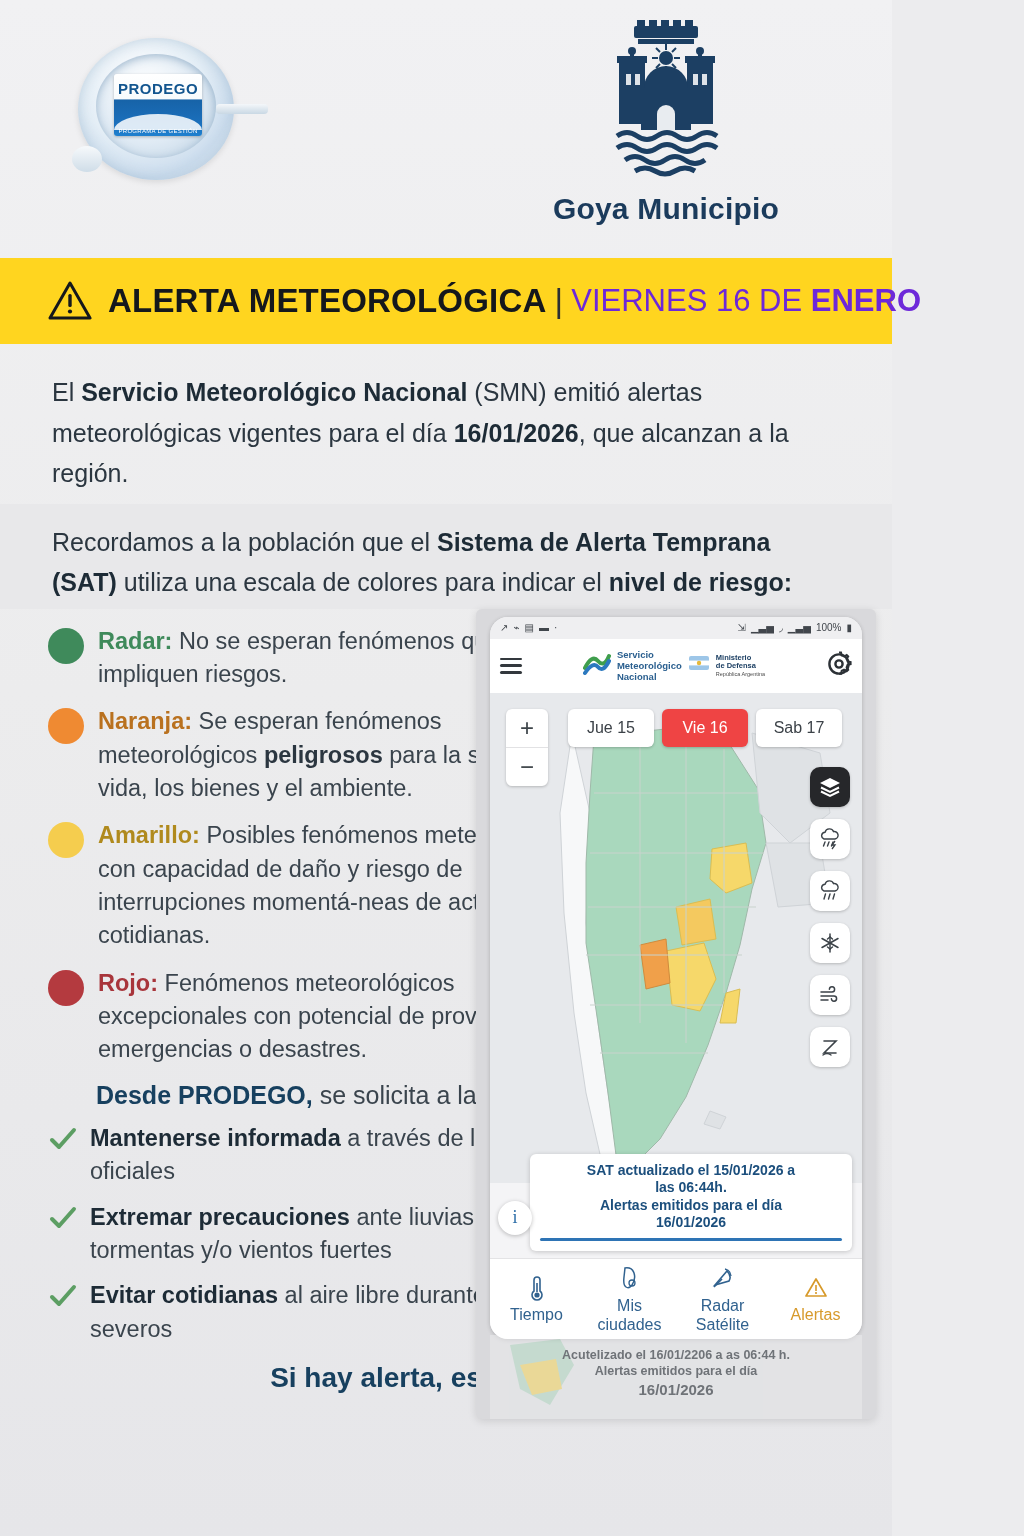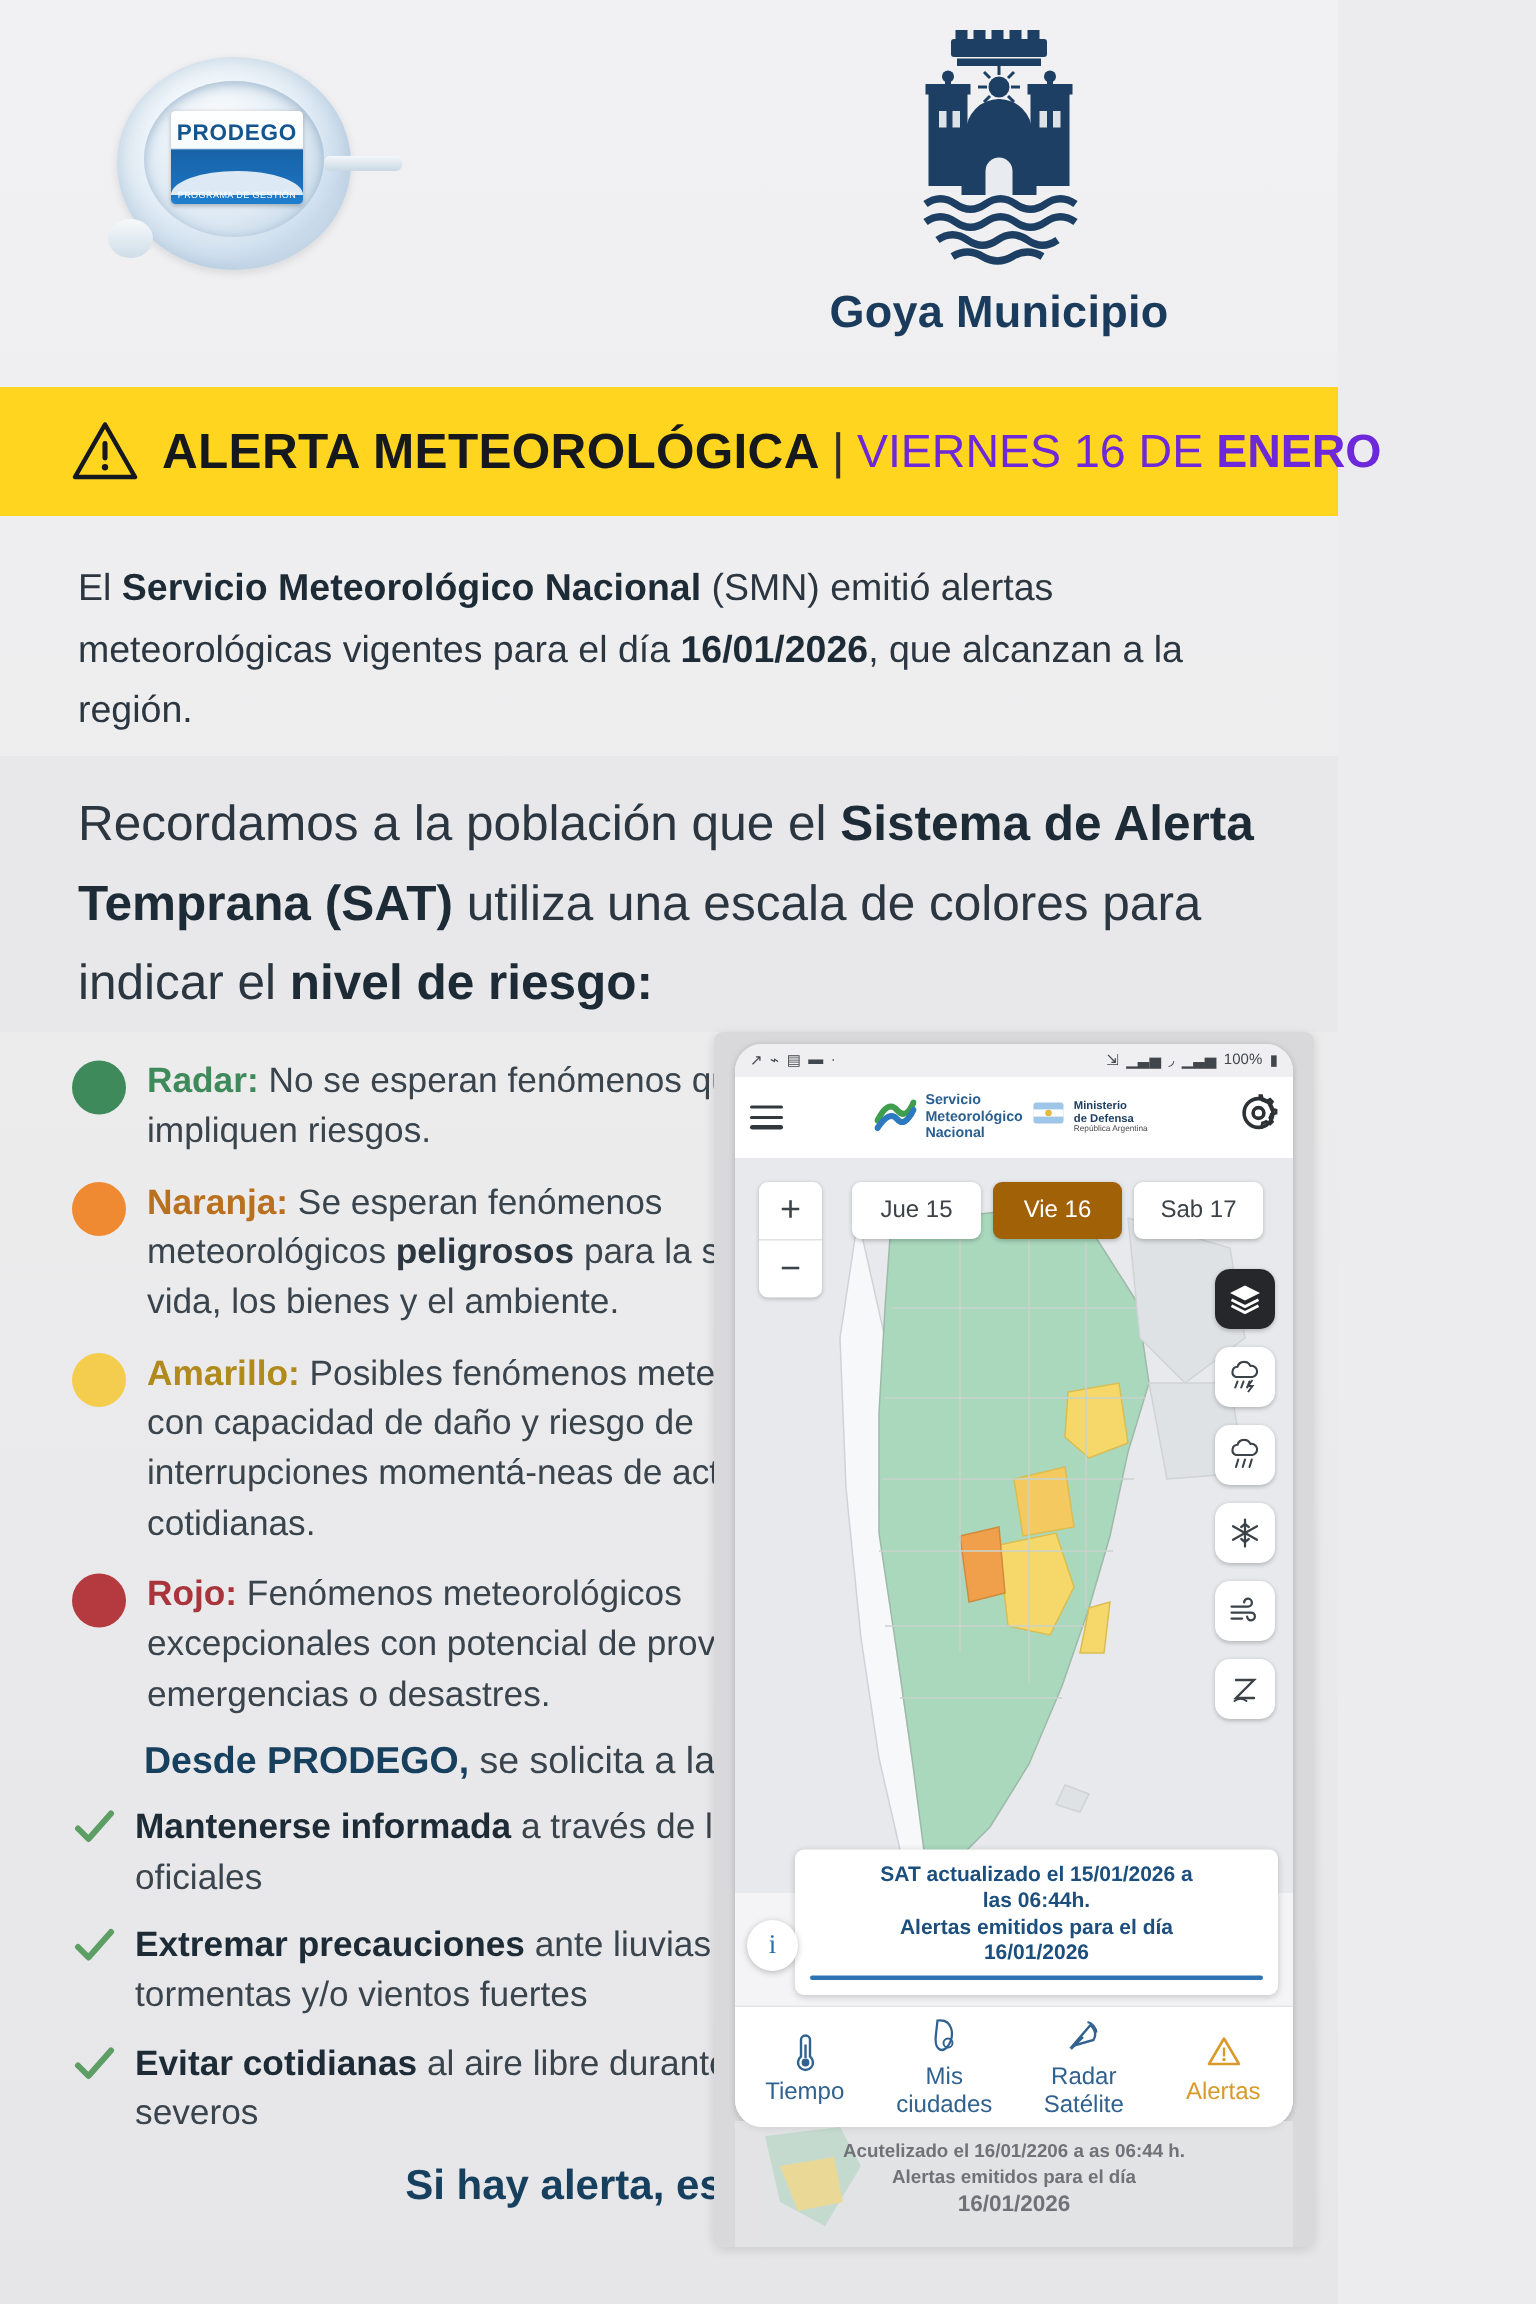--- a/index.html
+++ b/index.html
@@ -173,21 +173,21 @@
   
   .intro {
     padding: 28px 52px 10px 52px;
     font-size: 25px;
     line-height: 1.62;
     color: #2b3640;
   }
   .intro b { font-weight: bold; color: #1d2b36; }
   .intro-2 {
     padding: 18px 52px 6px 52px;
-    font-size: 33px;
+    font-size: 25px;
     line-height: 1.62;
     color: #2b3640;
     background: #e8e8ea;
   }
   .intro-2 b { font-weight: bold; color: #1d2b36; }
 
   
   .body-wrap {
     position: relative;
     padding: 16px 0 0 0;
@@ -351,21 +351,21 @@
     border-radius: 6px;
     background: #ffffff;
     color: #3c4248;
     font-size: 16px;
     display: flex;
     align-items: center;
     justify-content: center;
     box-shadow: 0 1px 3px rgba(0,0,0,0.22);
   }
   .day-tab.active {
-    background: #a16207;
+    background: #ef4444;
     color: #ffffff;
   }
   .zoom-ctrls {
     position: absolute;
     left: 16px;
     top: 92px;
     width: 42px;
     border-radius: 6px;
     background: #ffffff;
     box-shadow: 0 1px 3px rgba(0,0,0,0.22);

